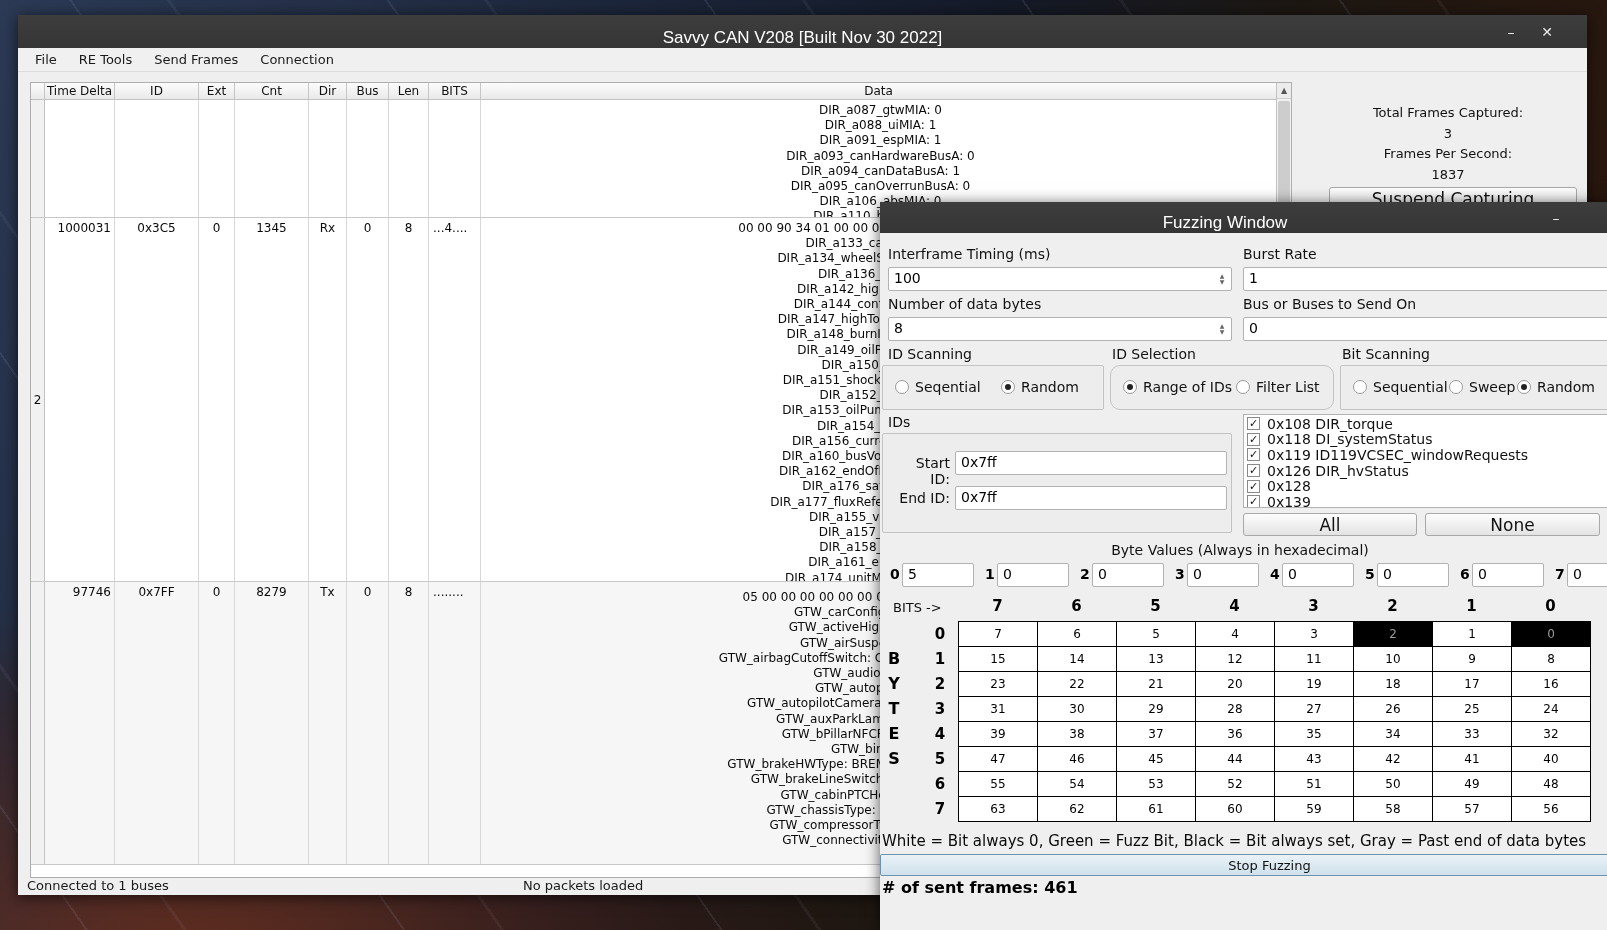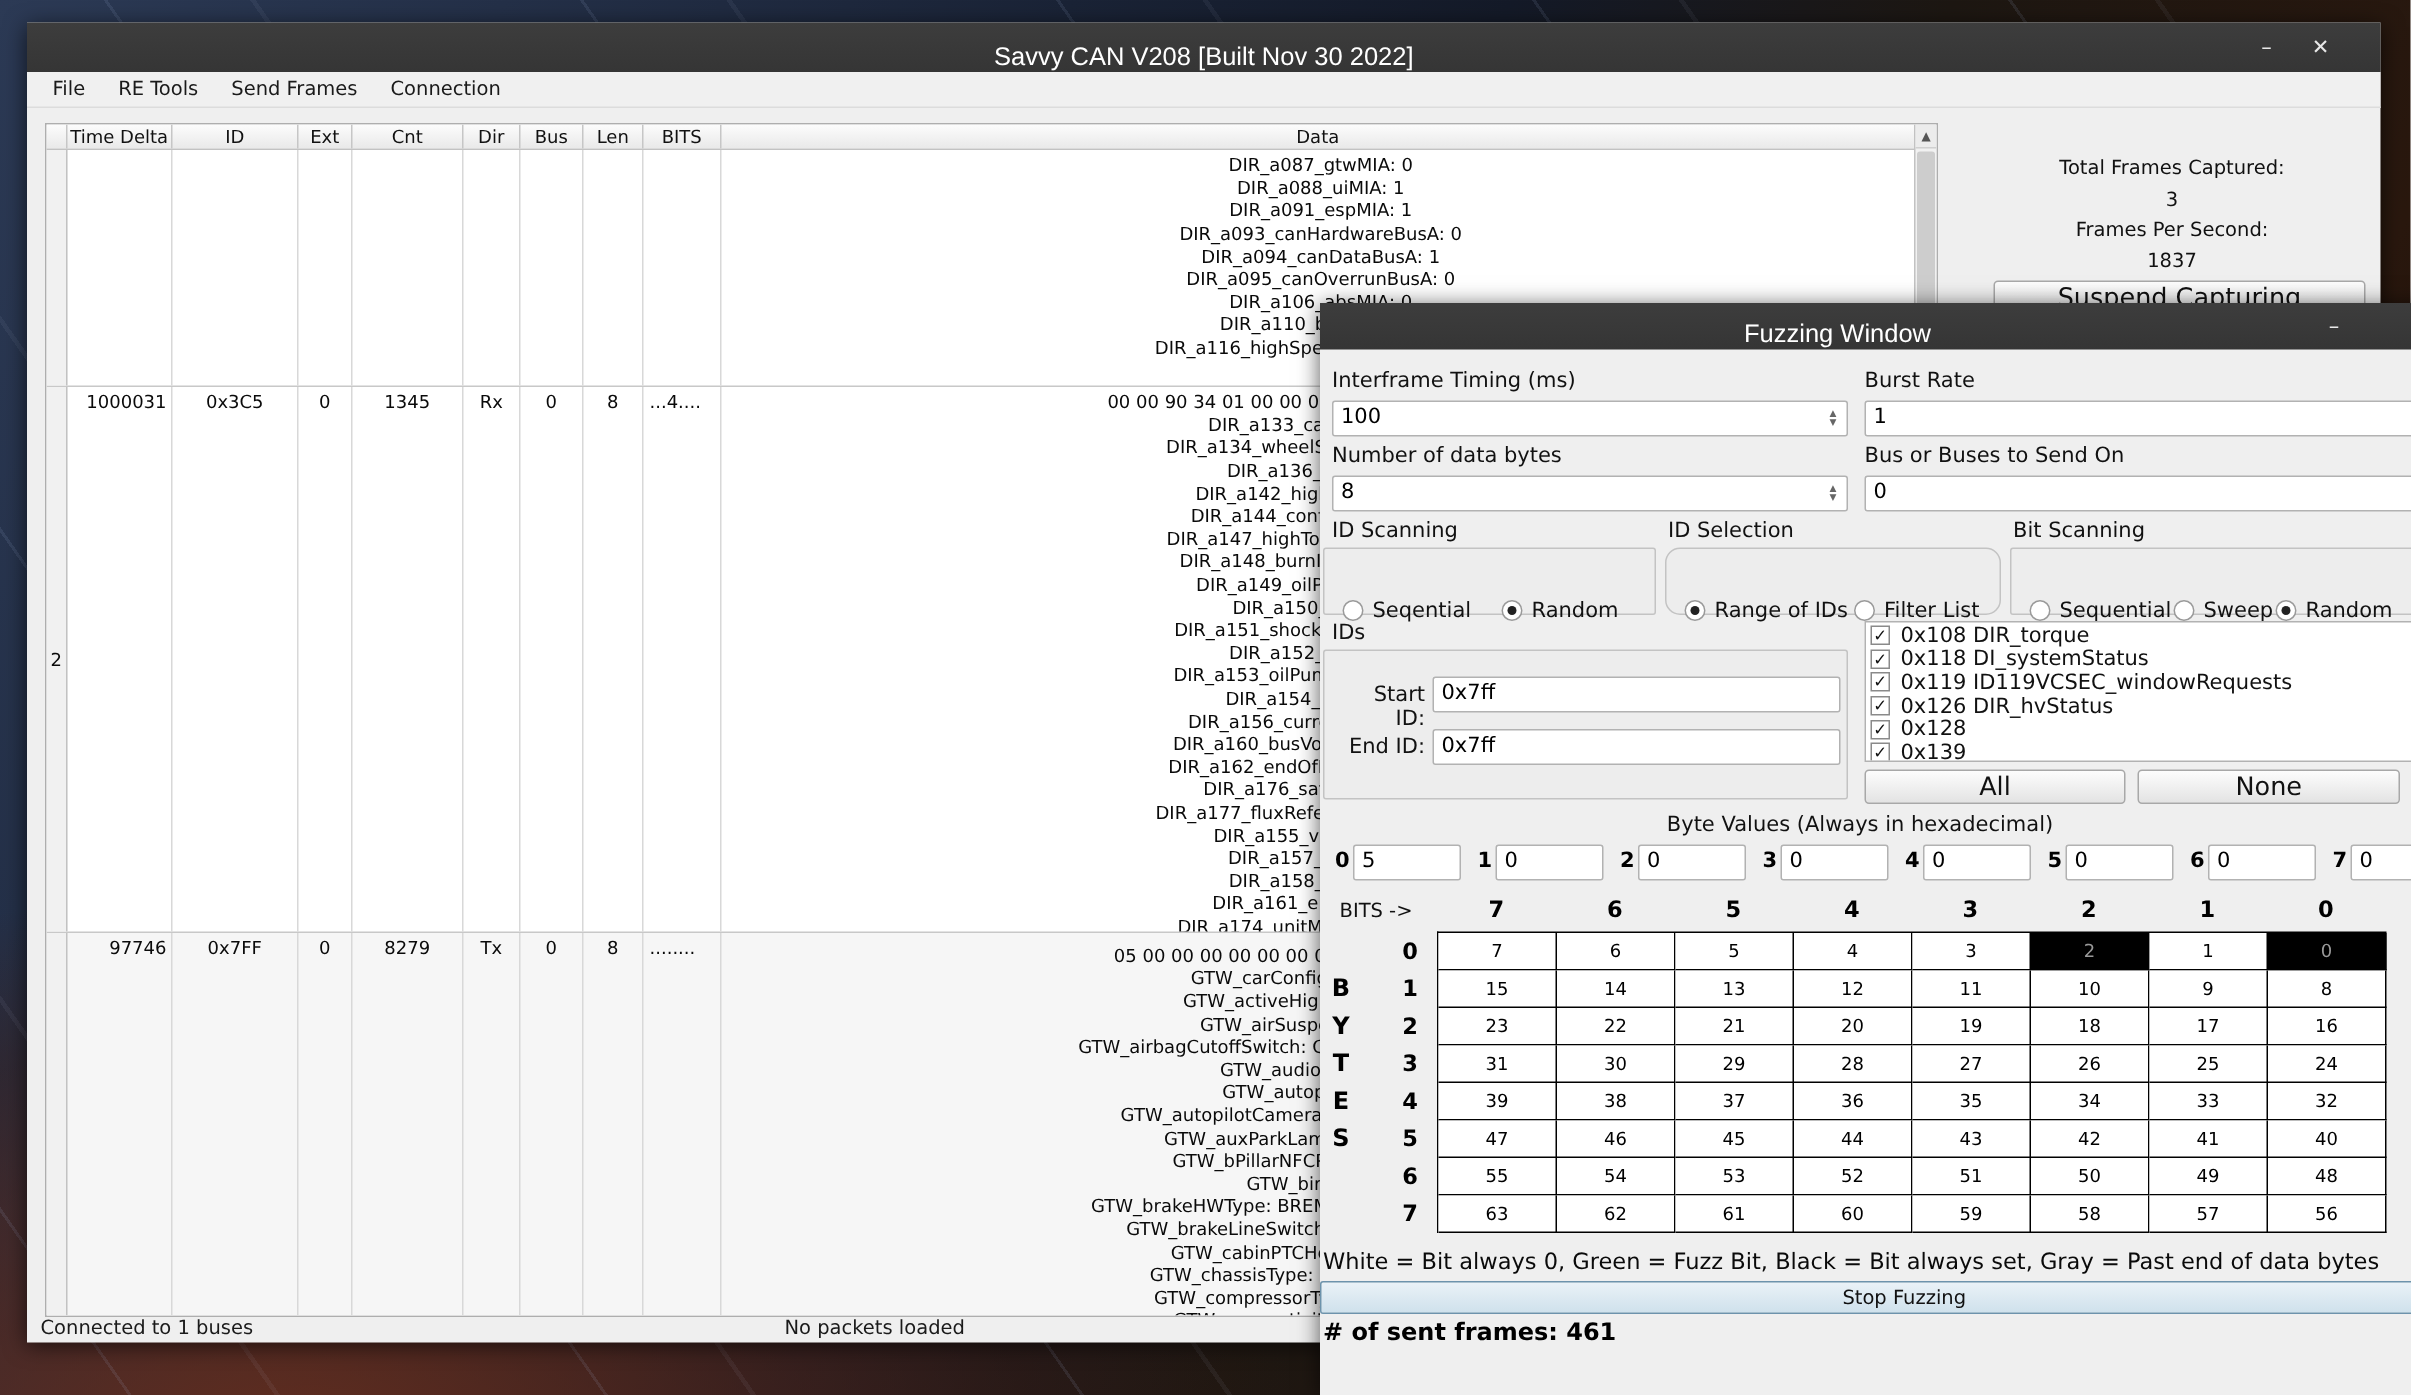--- a/index.html
+++ b/index.html
@@ -55,21 +55,21 @@
   
   #fuzz { left:880px; top:202px; width:780px; height:728px; z-index:5; }
   #fuzz .titlebar { height:31px; }
   #fuzz .titlebar span { transform:translateX(-45px); }
   #fuzz .tbtn { height:31px; }
   .flabel { position:absolute; font-size:14px; color:#111; }
   .finput { position:absolute; background:#fff; border:1px solid #b2b2b2; border-radius:2px; font-size:14px; color:#000;
     padding:2px 5px; font-family:"DejaVu Sans","Liberation Sans",sans-serif; }
   .spin { position:absolute; width:14px; top:2px; bottom:2px; right:2px; display:flex; flex-direction:column; align-items:center; justify-content:center; color:#666; font-size:6px; line-height:6px; }
   .gbox { position:absolute; border:1px solid #c3c3c3; border-radius:2px; background:#ededed; }
-  .radio { display:flex; align-items:center; position:absolute; font-size:14px; color:#111;margin-top:20px; }
+  .radio { display:flex; align-items:center; position:absolute; font-size:14px; color:#111; }
   .rdot { width:14px; height:14px; border-radius:50%; border:1px solid #9a9a9a; background:#fff; margin-right:6px; position:relative; }
   .rdot.on::after { content:""; position:absolute; left:3px; top:3px; width:6px; height:6px; border-radius:50%; background:#222; }
   .idlist { position:absolute; background:#fff; border:1px solid #b2b2b2; overflow:hidden; font-size:14px; color:#111; padding:1px 0 0 3px; }
   .idrow { display:flex; align-items:center; height:15.6px; }
   .cbx { width:13px; height:13px; border:1px solid #8a8a8a; background:#fff; margin-right:7px; font-size:11px; line-height:11px;
     display:flex; align-items:center; justify-content:center; color:#111; font-weight:bold; }
   .bytelbl { position:absolute; font-weight:bold; font-size:14px; color:#000; }
   .bitshdr { position:absolute; font-weight:bold; font-size:15px; color:#000; text-align:center; width:79px; }
   .grid { position:absolute; border-top:1px solid #000; border-left:1px solid #000; display:grid; }
   .gcell { border-right:1px solid #000; border-bottom:1px solid #000; background:#fff; font-size:12px; color:#000;
@@ -110,21 +110,21 @@
         <div class="hc" style="width: 84px;">ID</div>
         <div class="hc" style="width: 36px;">Ext</div>
         <div class="hc" style="width: 74px;">Cnt</div>
         <div class="hc" style="width: 38px;">Dir</div>
         <div class="hc" style="width: 42px;">Bus</div>
         <div class="hc" style="width: 40px;">Len</div>
         <div class="hc" style="width: 52px;">BITS</div>
         <div class="hc" style="flex: 1 1 0%; border-right: none;">Data</div>
       </div>
     <div class="tbody">
-        <div class="trow" style="height: 158px;">
+        <div class="trow" style="height: 118px;">
           <div class="td vhead" style="width: 14px;"></div>
           <div class="td r" style="width: 70px;"></div>
           <div class="td" style="width: 84px;"></div>
           <div class="td" style="width: 36px;"></div>
           <div class="td" style="width: 74px;"></div>
           <div class="td" style="width: 38px;"></div>
           <div class="td" style="width: 42px;"></div>
           <div class="td" style="width: 40px;"></div>
           <div class="td l" style="width: 52px;"></div>
           <div class="td data-cell">

